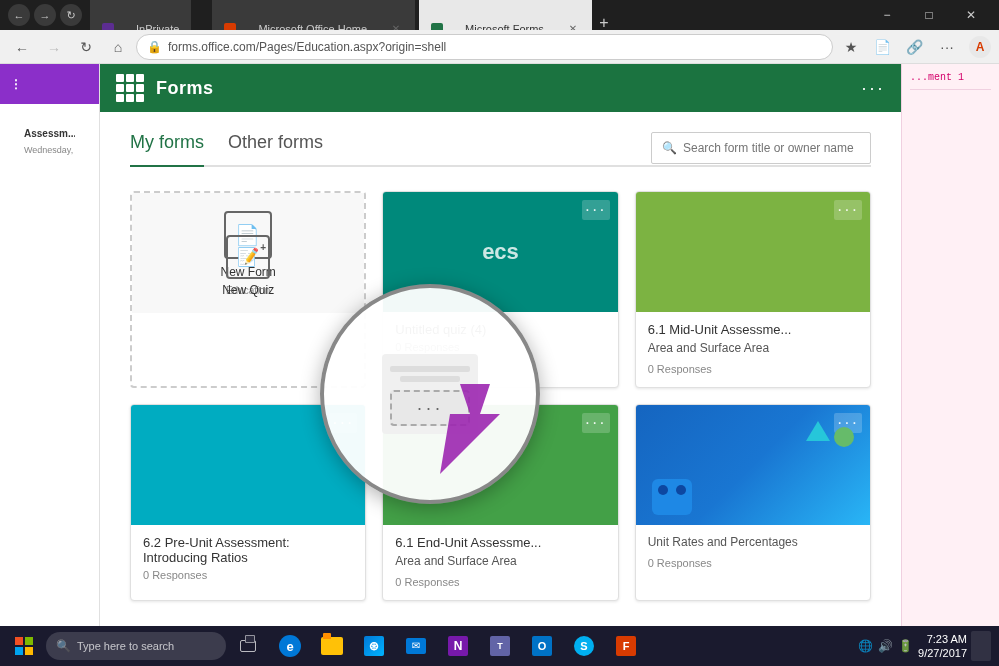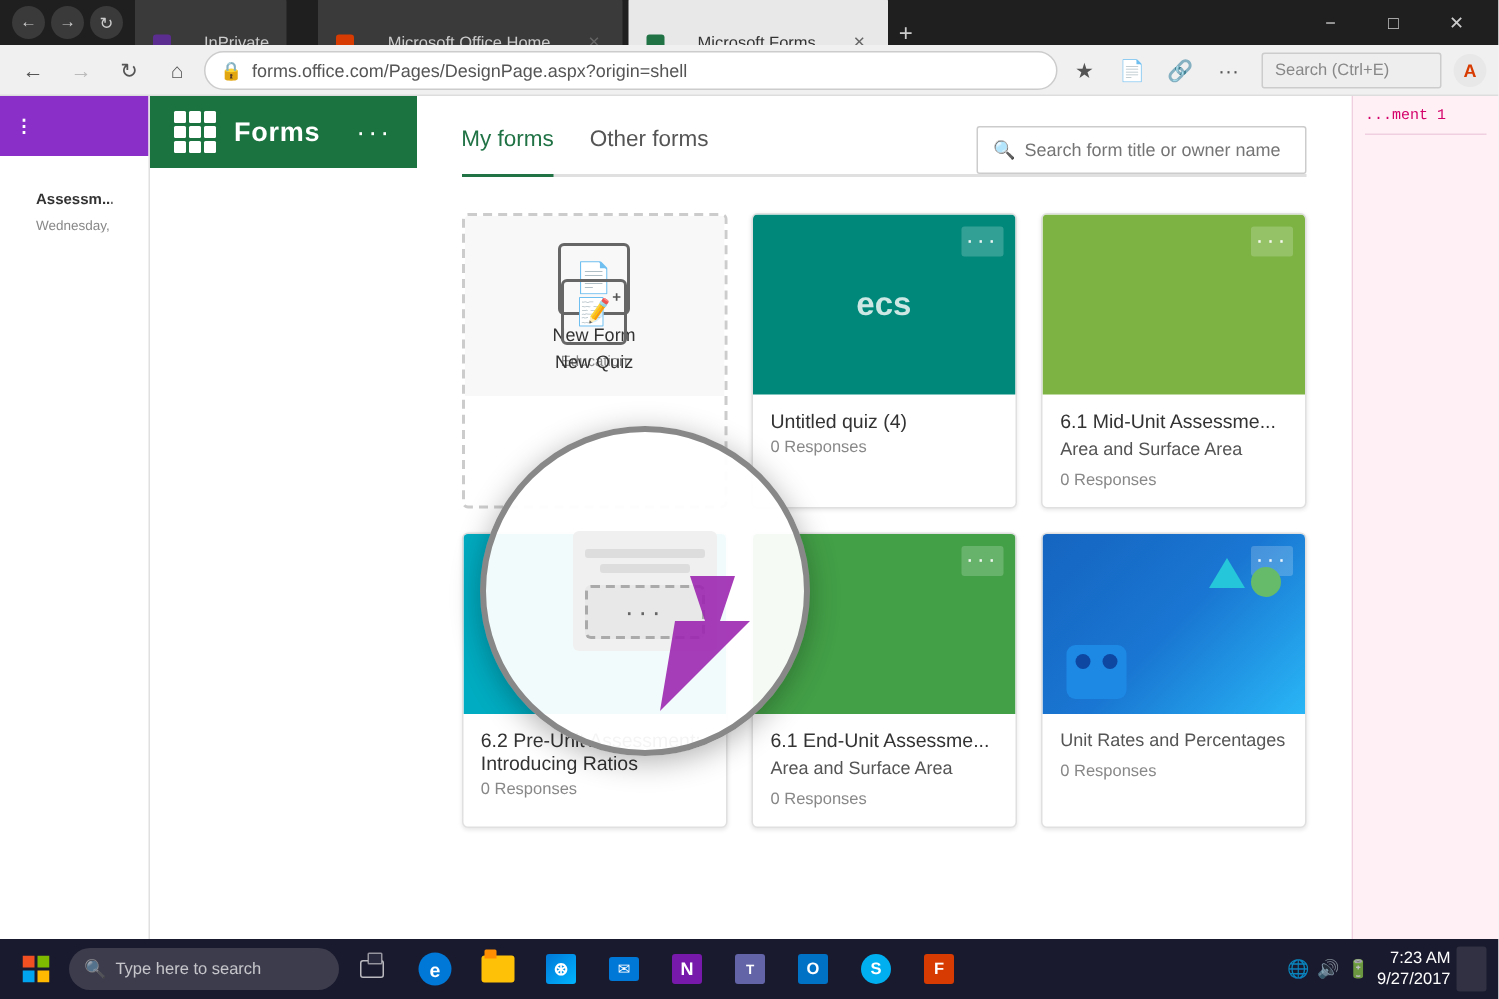--- a/index.html
+++ b/index.html
@@ -20,31 +20,31 @@
     .win-btn { width: 40px; height: 28px; display: flex; align-items: center; justify-content: center; color: #ccc; font-size: 12px; cursor: pointer; }
 
     .toolbar { background: #f0f0f0; height: 34px; display: flex; align-items: center; padding: 0 8px; gap: 4px; border-bottom: 1px solid #ddd; }
     .toolbar-btn { width: 28px; height: 28px; display: flex; align-items: center; justify-content: center; border-radius: 4px; cursor: pointer; color: #555; font-size: 14px; }
     .address-bar { flex: 1; height: 26px; background: white; border: 1px solid #ccc; border-radius: 13px; display: flex; align-items: center; padding: 0 10px; gap: 6px; }
     .address-text { font-size: 12px; color: #555; flex: 1; }
 
     .main-layout { display: flex; flex: 1; overflow: hidden; }
 
     
-    .forms-area { flex: 1; display: flex; flex-direction: row; background: white; }
+    .forms-area { flex: 1; display: flex; flex-direction: column; background: white; }
     .forms-header { background: #1b7340; height: 48px; display: flex; align-items: center; padding: 0 16px; gap: 12px; }
     .waffle-icon { width: 28px; height: 28px; display: grid; grid-template-columns: repeat(3,8px); grid-template-rows: repeat(3,8px); gap: 2px; cursor: pointer; }
     .waffle-dot { background: white; border-radius: 1px; }
     .forms-logo { color: white; font-size: 18px; font-weight: 600; letter-spacing: 0.5px; }
     .header-spacer { flex: 1; }
     .header-dots { color: white; font-size: 18px; cursor: pointer; letter-spacing: 2px; }
 
     .forms-body { flex: 1; padding: 20px 30px; overflow-y: auto; }
     .tabs-nav { display: flex; gap: 24px; margin-bottom: 24px; border-bottom: 2px solid #e0e0e0; padding-bottom: 0; }
-    .tab-nav-item { font-size: 15px; color: #555; cursor: pointer; padding-bottom: 12px; }
+    .tab-nav-item { font-size: 18px; color: #555; cursor: pointer; padding-bottom: 12px; }
     .tab-nav-item.active { color: #217346; border-bottom: 2px solid #217346; margin-bottom: -2px; font-weight: 500; }
     .search-box { margin-left: auto; height: 32px; border: 1px solid #ccc; border-radius: 2px; display: flex; align-items: center; padding: 0 10px; gap: 6px; width: 220px; }
     .search-box input { border: none; outline: none; font-size: 12px; color: #555; width: 100%; background: transparent; }
 
     .forms-grid { display: grid; grid-template-columns: repeat(3, 1fr); gap: 16px; }
     .form-card { background: white; border: 1px solid #e0e0e0; border-radius: 4px; overflow: hidden; cursor: pointer; box-shadow: 0 1px 3px rgba(0,0,0,0.1); }
     .card-thumbnail { height: 120px; position: relative; display: flex; align-items: center; justify-content: center; }
     .card-thumbnail.white-bg { background: #f8f8f8; flex-direction: column; gap: 12px; }
     .card-thumbnail.teal-bg { background: #00897b; }
     .card-thumbnail.teal2-bg { background: #00acc1; }
@@ -118,29 +118,26 @@
     </div>
   </div>
 
   <div class="toolbar">
     <div class="toolbar-btn">←</div>
     <div class="toolbar-btn" style="color:#bbb;">→</div>
     <div class="toolbar-btn">↻</div>
     <div class="toolbar-btn">⌂</div>
     <div class="address-bar">
       <span style="color:#888;font-size:12px;">🔒</span>
-      <span class="address-text">forms.office.com/Pages/DesignPage.aspx?origin=shell</span>
+      <span class="address-text">forms.office.com/Pages/Education.aspx?origin=shell</span>
     </div>
     <div class="toolbar-btn">★</div>
     <div class="toolbar-btn">📄</div>
     <div class="toolbar-btn">🔗</div>
     <div class="toolbar-btn">···</div>
-    <div style="width:120px;height:24px;background:#eee;border:1px solid #ccc;border-radius:2px;display:flex;align-items:center;padding:0 8px;margin-left:4px;">
-      <span style="font-size:11px;color:#888;">Search (Ctrl+E)</span>
-    </div>
     <div style="width:22px;height:22px;background:#e8e8e8;border-radius:50%;display:flex;align-items:center;justify-content:center;margin-left:4px;">
       <span style="color:#d83b01;font-size:12px;font-weight:700;">A</span>
     </div>
   </div>
 
   <div class="main-layout" style="position:relative;">
 
     <div style="width:100px;background:#fff;border-right:1px solid #e0e0e0;display:flex;flex-direction:column;overflow:hidden;">
       <div style="background:#8b2fc9;height:40px;display:flex;align-items:center;padding:0 10px;">
         <span style="color:white;font-size:12px;font-weight:600;">⋮</span>

